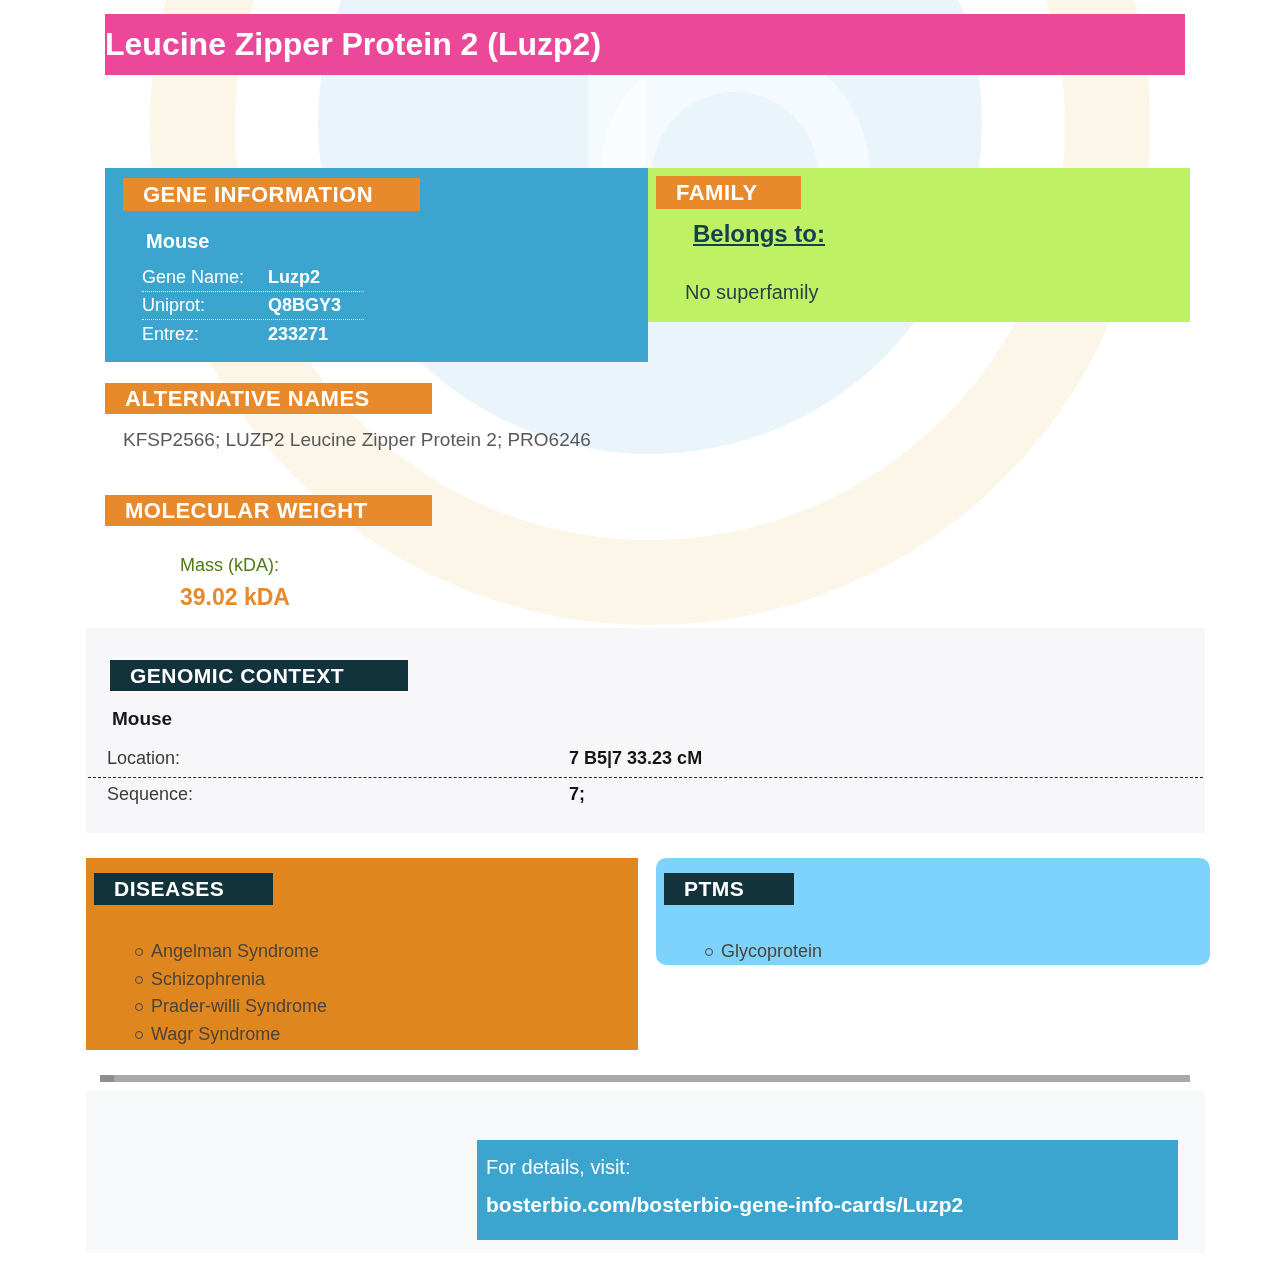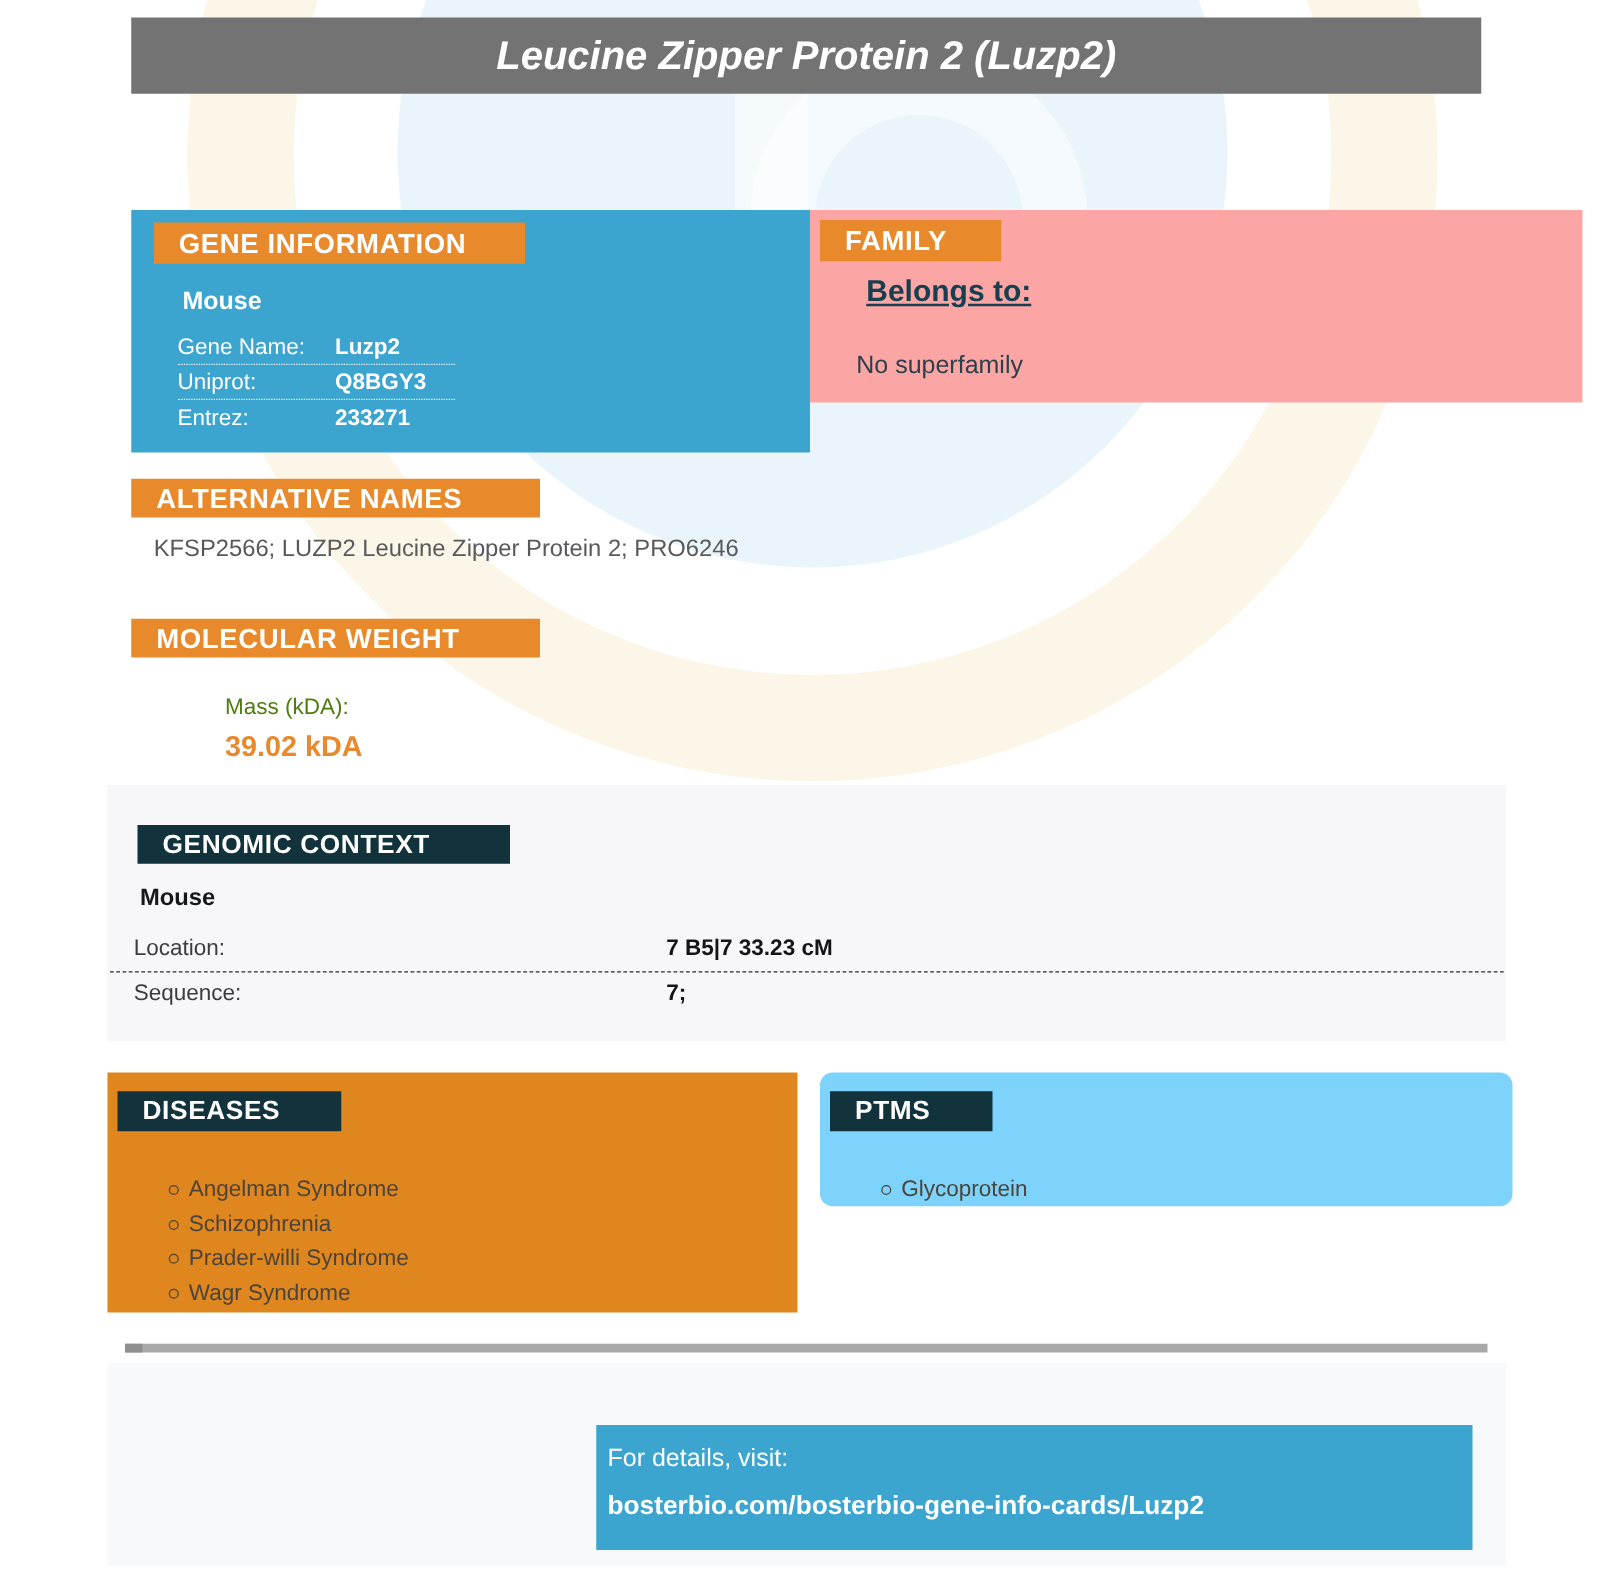--- a/index.html
+++ b/index.html
@@ -34,26 +34,25 @@
     left: 600px; top: 40px; width: 270px; height: 270px;
     border-radius: 50%;
     border: 52px solid rgba(255, 255, 255, 0.5);
   }
 
   .z { position: absolute; z-index: 1; }
 
   
   .title-bar {
     left: 105px; top: 14px; width: 1080px; height: 61px;
-    background: #737373;
+    background: #ec4899;
     color: #ffffff;
     font-size: 32px; font-weight: bold;
-    text-align: center; line-height: 61px;
+    text-align: left; line-height: 61px;
     white-space: nowrap;
-    font-style: italic;
   }
 
   
   .badge {
     position: absolute;
     color: #ffffff;
     font-weight: bold;
     font-size: 22px;
     letter-spacing: 0.5px;
     line-height: 33px;
@@ -77,22 +76,22 @@
   .gene-info .rows { position: absolute; left: 37px; top: 96px; width: 222px; }
   .gene-info .row {
     display: flex; font-size: 18px; height: 28px; align-items: center;
   }
   .gene-info .row.dotted { border-bottom: 1px dotted rgba(255,255,255,0.95); }
   .gene-info .row .lbl { width: 126px; }
   .gene-info .row .val { font-weight: bold; }
 
   
   .family {
-    left: 648px; top: 168px; width: 618px; height: 154px;
-    background: #fca5a5;
+    left: 648px; top: 168px; width: 542px; height: 154px;
+    background: #bef264;
   }
   .family .badge { left: 8px; top: 8px; width: 145px; height: 33px; }
   .family .belongs {
     position: absolute; left: 45px; top: 52px;
     font-size: 24px; font-weight: bold; color: #16404F; text-decoration: underline;
   }
   .family .superfamily {
     position: absolute; left: 37px; top: 113px;
     font-size: 20px; color: #2B4049;
   }
@@ -112,21 +111,21 @@
   
   .genomic {
     left: 86px; top: 628px; width: 1119px; height: 205px;
     background: #F7F7F9;
   }
   .genomic .badge { left: 24px; top: 32px; width: 298px; height: 31px; }
   .genomic .species {
     position: absolute; left: 26px; top: 80px;
     font-size: 19px; font-weight: bold; color: #17181A;
   }
-  .genomic .grow { position: absolute; left: 0; width: 100%; display: flex; font-size: 18px; }
+  .genomic .grow { position: absolute; left: 0; width: 100%; display: flex; font-size: 18px; gap: 36px; }
   .genomic .grow .lbl { padding-left: 21px; width: 447px; color: #3C3C3C; }
   .genomic .grow .val { font-weight: bold; color: #141414; }
   .genomic .row1 { top: 120px; }
   .genomic .row2 { top: 156px; }
   .genomic .dash {
     position: absolute; left: 2px; right: 2px; top: 149px;
     border-bottom: 1.5px dashed #2a2a2a;
   }
 
   

